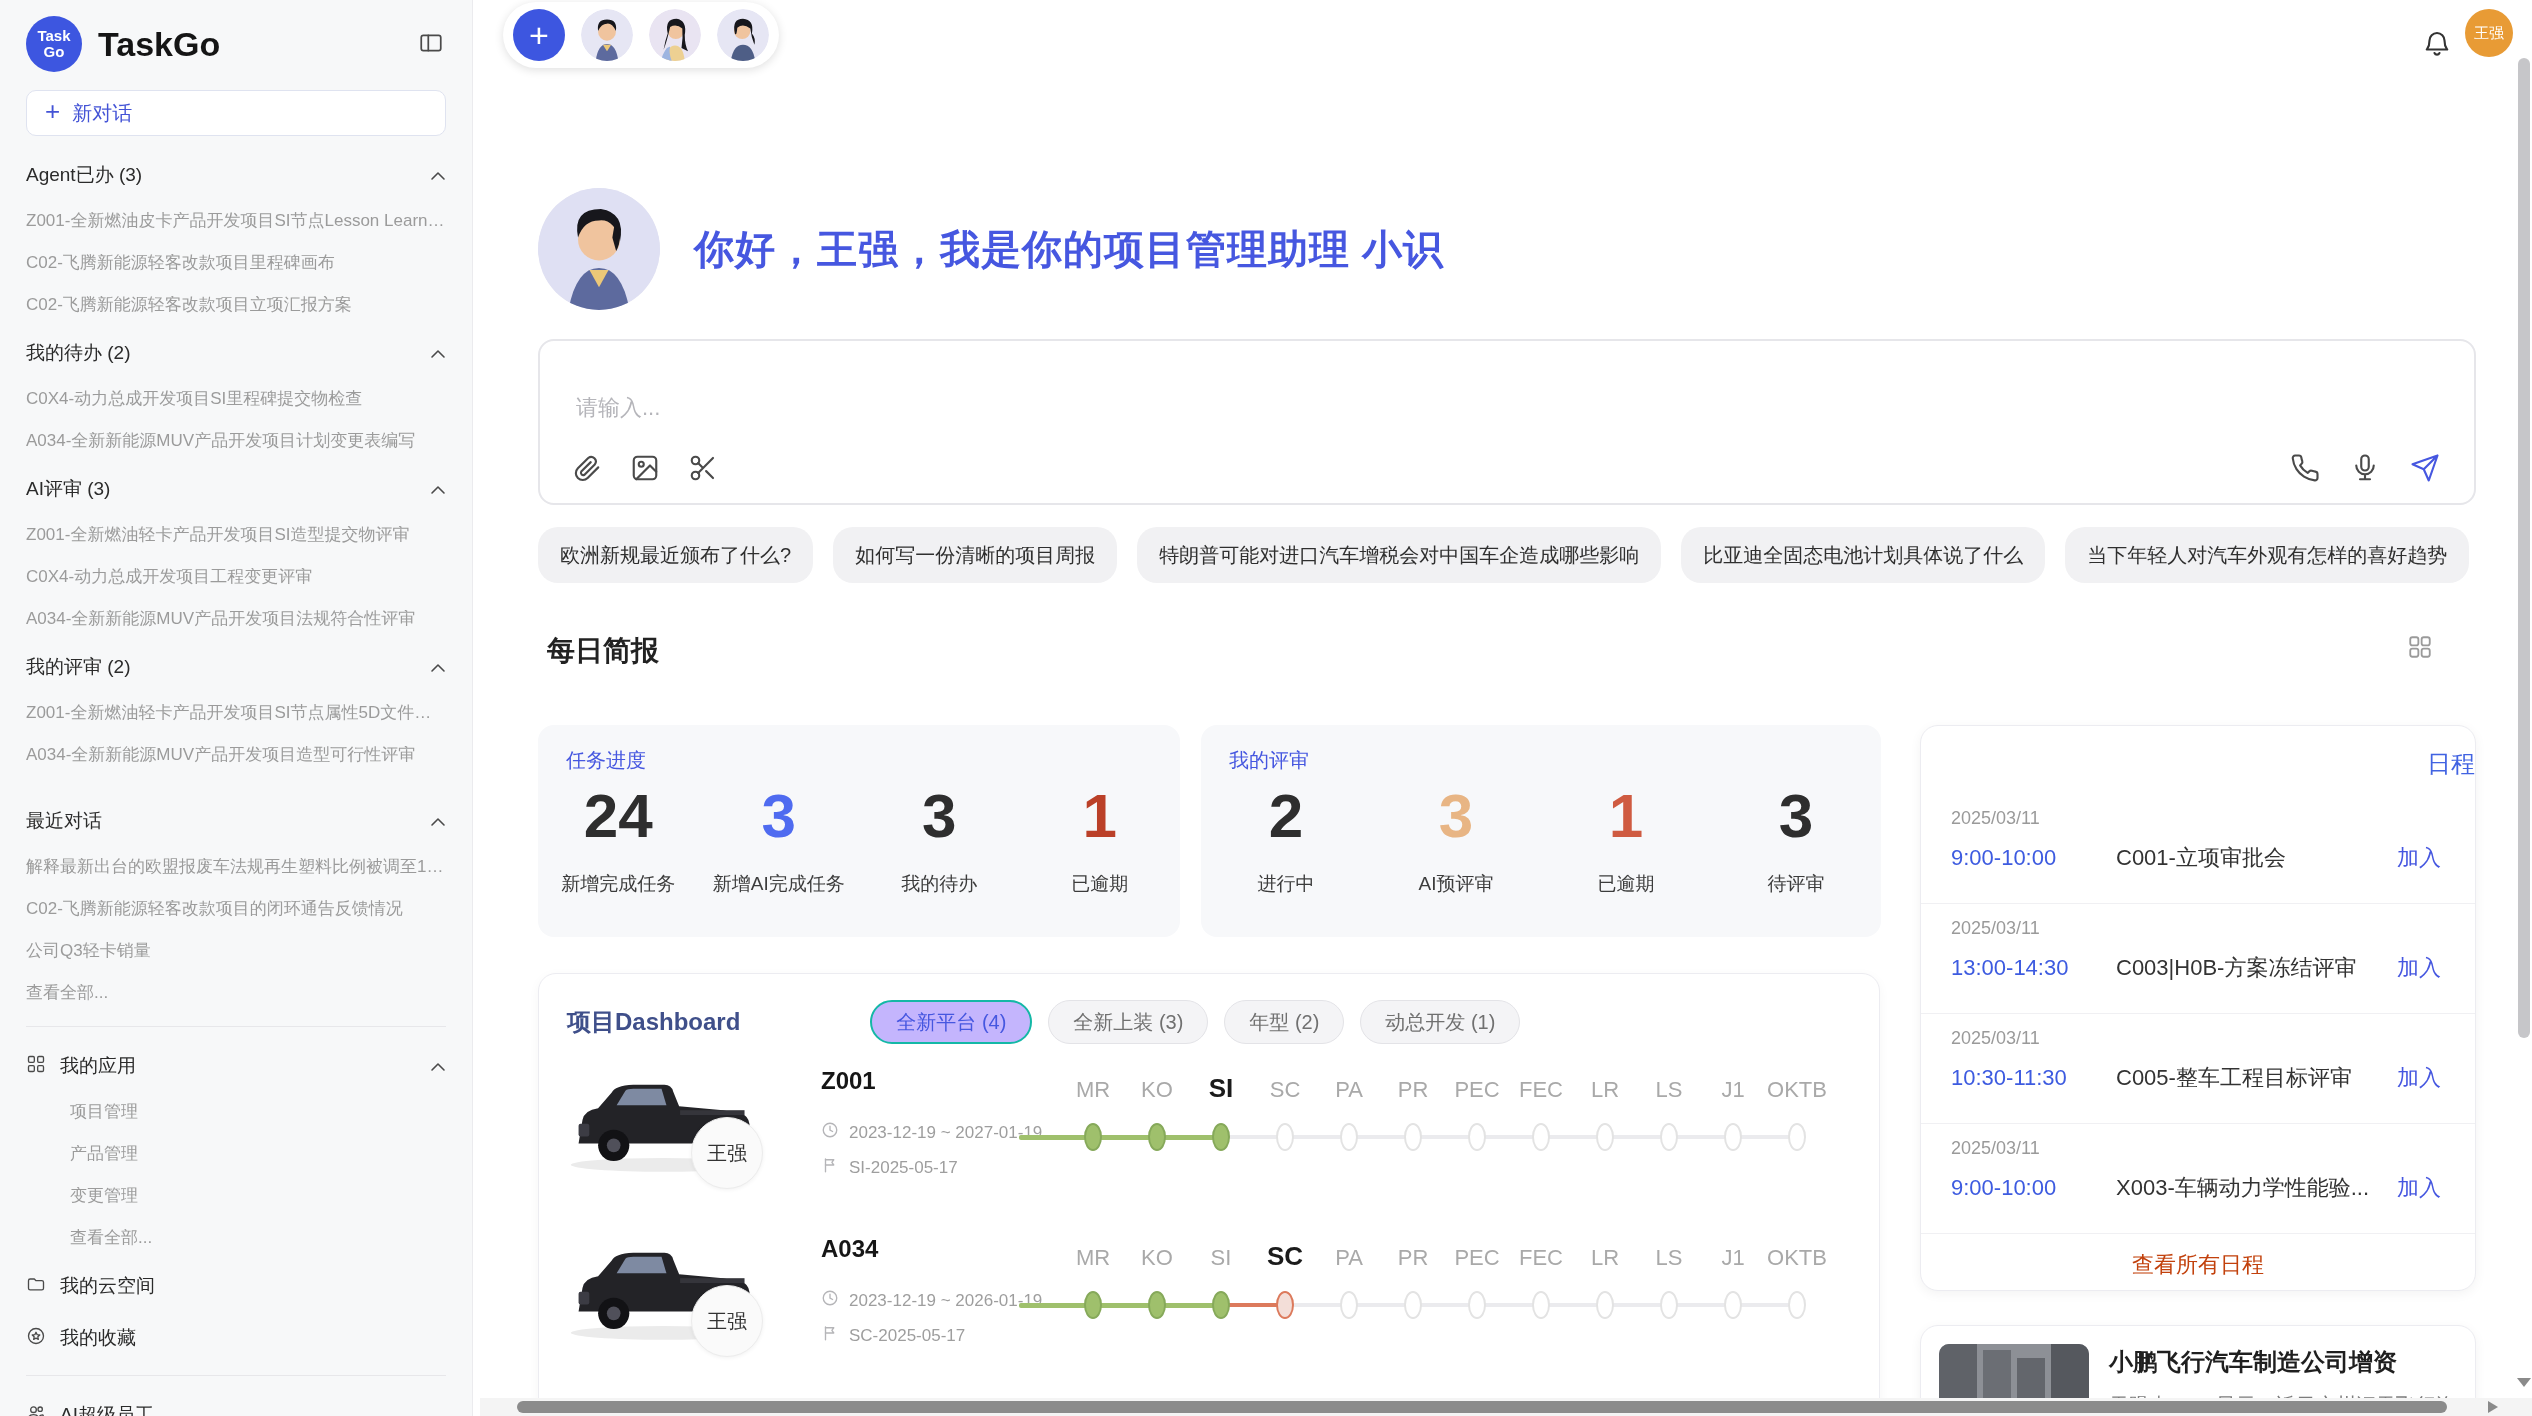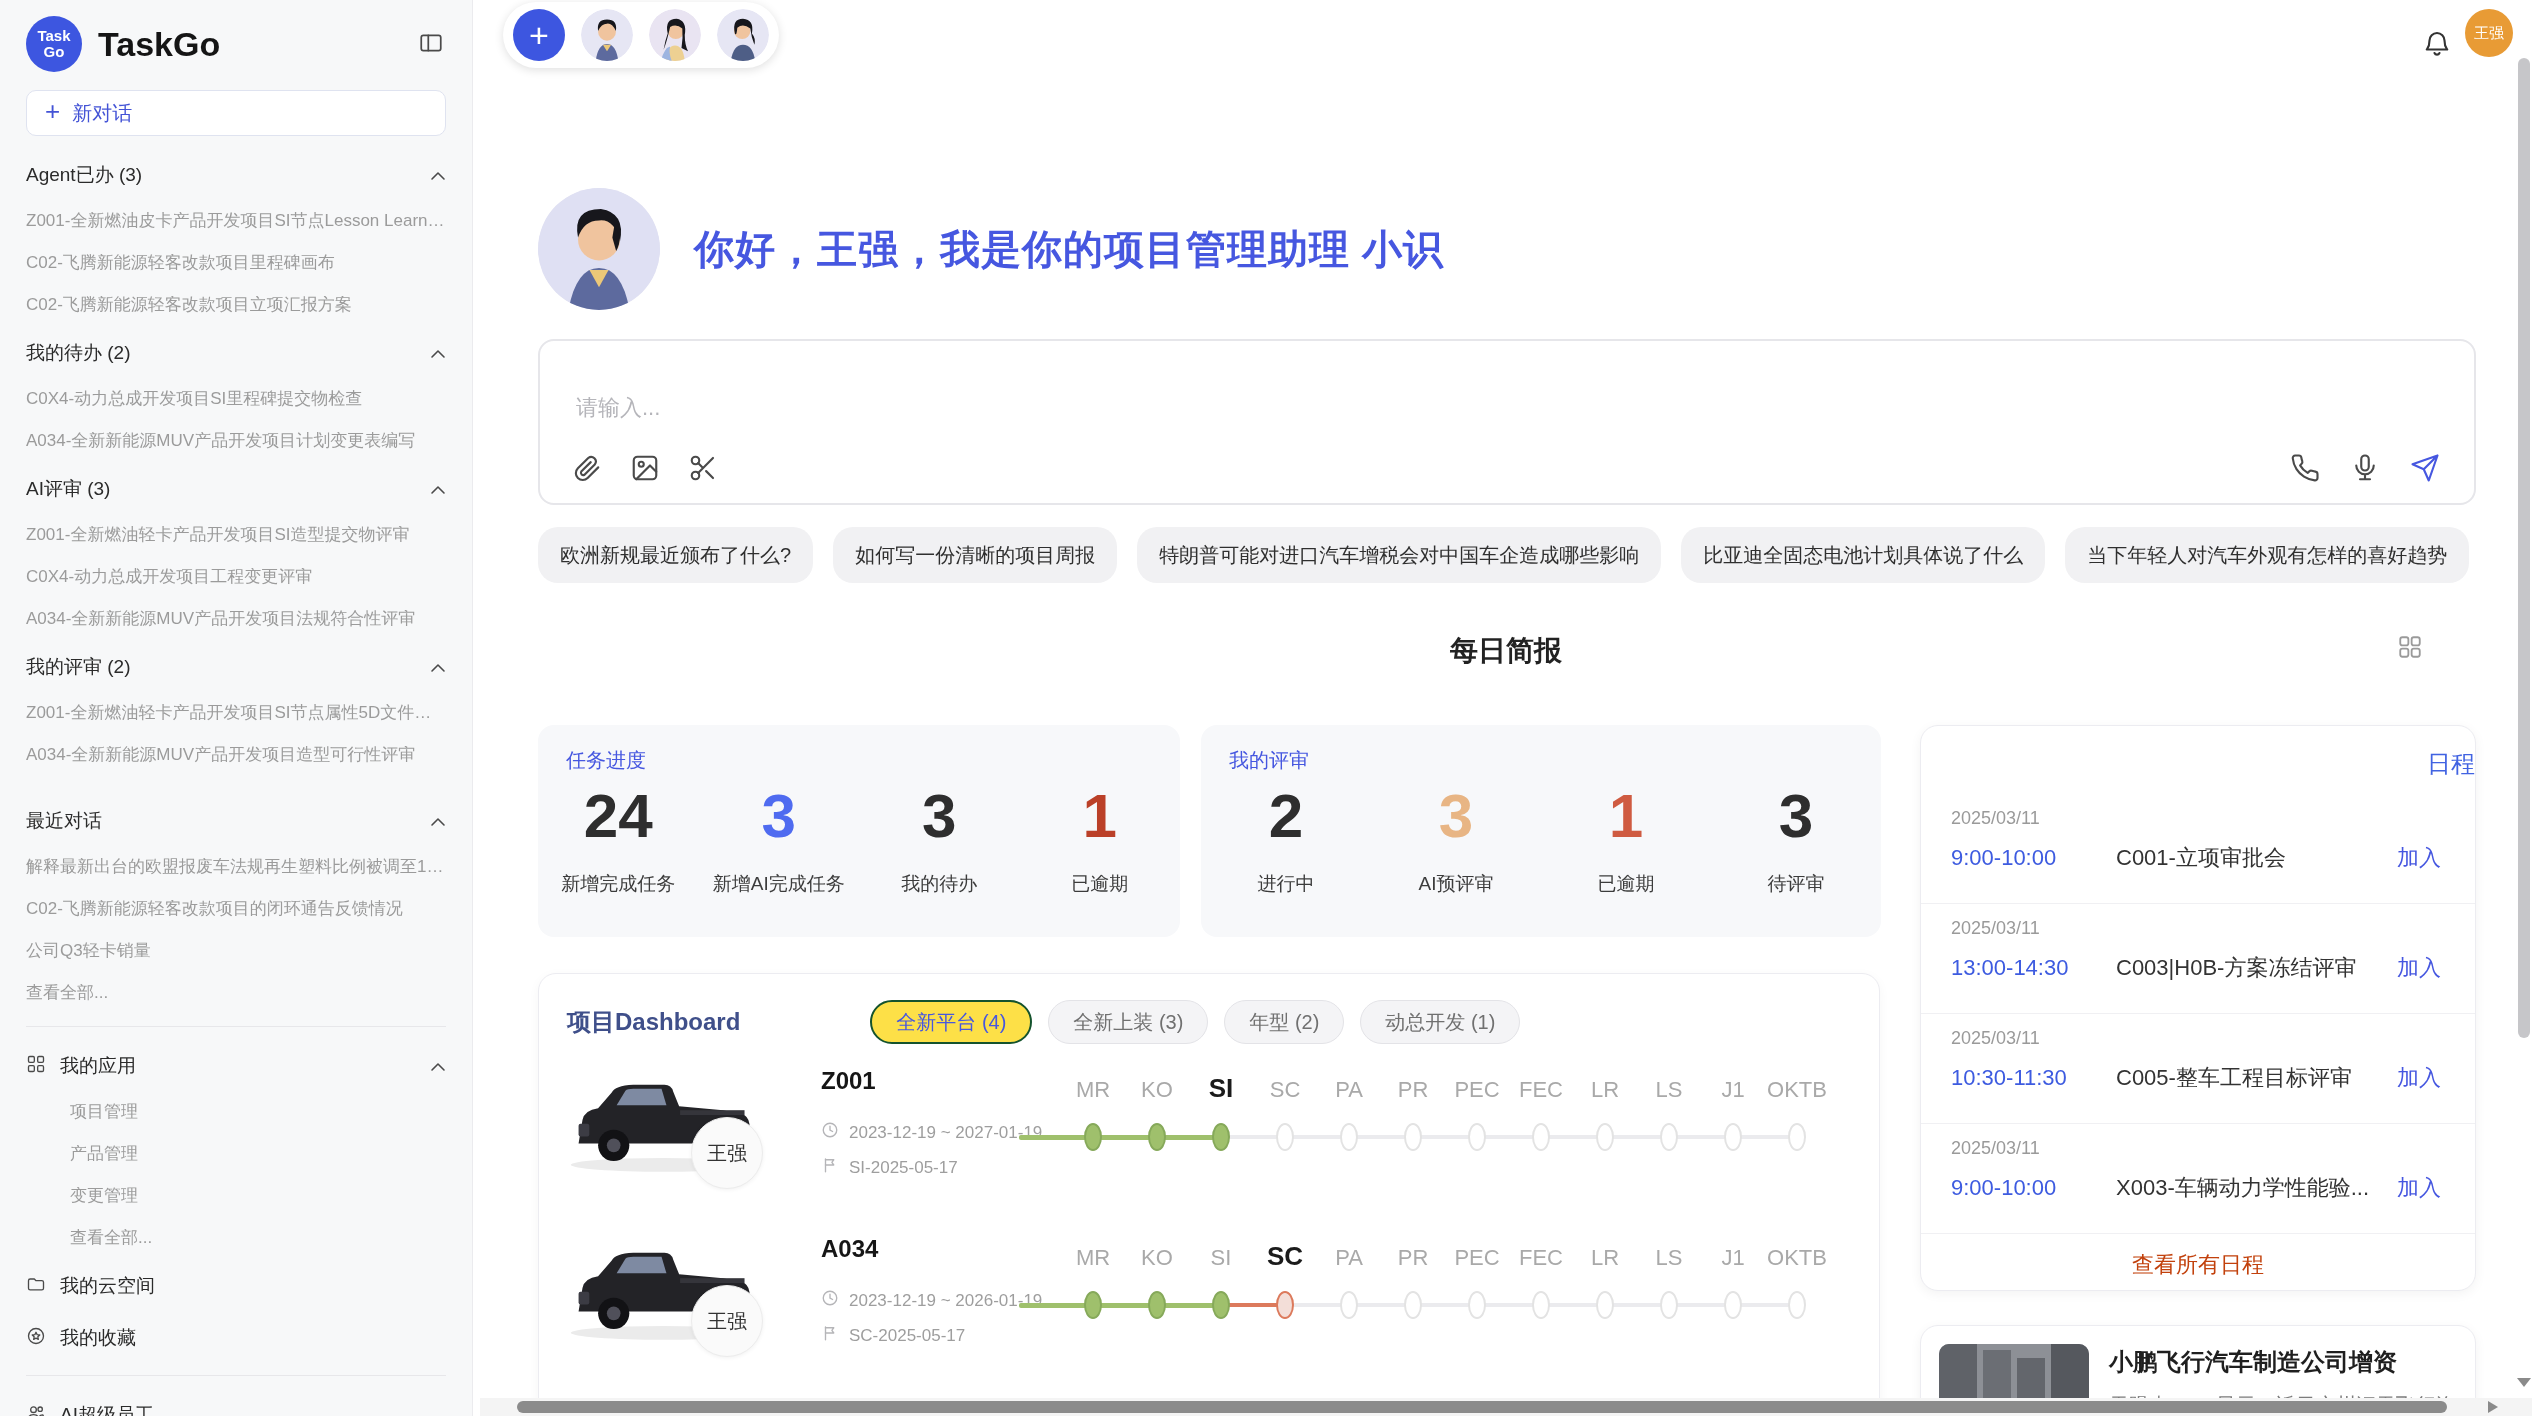--- a/index.html
+++ b/index.html
@@ -52,21 +52,21 @@
                  font-size:22px; color:#333; font-family:inherit; background:transparent; }
   .input-field::placeholder { color:#b5b5ba; }
   .in-icons-left { position:absolute; left:32px; bottom:16px; display:flex; gap:28px; }
   .in-icons-right { position:absolute; right:34px; bottom:16px; display:flex; gap:30px; }
   .in-icons-left svg, .in-icons-right svg { cursor:pointer; }
 
   .chips { position:absolute; left:65px; top:527px; width:1952px; display:flex; gap:20px; }
   .chip { height:56px; line-height:56px; padding:0 22px; background:#f1f1f3; border-radius:20px;
           font-size:20px; color:#2f2f2f; white-space:nowrap; cursor:pointer; }
 
-  .briefing-row { position:absolute; left:64px; top:632px; width:1938px; text-align:center; }
+  .briefing-row { position:absolute; left:74px; top:632px; width:1938px; }
   .briefing-title { font-size:28px; font-weight:bold; color:#222; }
   .briefing-grid { position:absolute; right:52px; top:2px; cursor:pointer; }
 
   .stat-card { position:absolute; top:725px; height:212px; background:#f7f8fa; border-radius:16px; }
   .stat-card.c1 { left:65px; width:642px; }
   .stat-card.c2 { left:728px; width:680px; }
   .stat-title { position:absolute; left:28px; top:22px; font-size:20px; color:#4657e0; }
   .stat-cols { position:absolute; left:0; top:58px; width:100%; display:flex; }
   .stat-col { flex:1; text-align:center; }
   .stat-num { font-size:62px; font-weight:600; line-height:66px; }
@@ -95,21 +95,21 @@
                   white-space:nowrap; overflow:hidden; }
 
   
   .dash-card { position:absolute; left:65px; top:973px; width:1342px; height:480px; background:#fff;
                border:1px solid #ececf1; border-radius:18px; box-shadow:0 3px 12px rgba(0,0,0,.04); overflow:hidden; }
   .dash-head { position:absolute; left:28px; top:26px; display:flex; align-items:center; }
   .dash-title { font-size:24px; color:#3f4f8a; font-weight:bold; }
   .dash-tabs { display:flex; gap:16px; margin-left:130px; }
   .dash-tab { height:44px; line-height:42px; padding:0 24px; border-radius:22px; font-size:20px;
               background:#f4f4f6; border:1px solid #e3e3e7; color:#707070; cursor:pointer; white-space:nowrap; }
-  .dash-tab.active { background:#fde047; border:2px solid #14532d; color:#4657e0; line-height:40px; }
+  .dash-tab.active { background:#c4b5fd; border:2px solid #14b8a6; color:#4657e0; line-height:40px; }
   .proj-row { position:absolute; left:0; width:1342px; height:168px; }
   .truck { position:absolute; left:22px; top:0; width:205px; height:118px; }
   .owner-badge { position:absolute; left:152px; top:58px; width:72px; height:72px; border-radius:50%;
                  background:#fafafa; border:1px solid #ececec; box-shadow:0 1px 4px rgba(0,0,0,.06);
                  display:flex; align-items:center; justify-content:center; font-size:20px; color:#333; }
   .proj-code { position:absolute; left:282px; top:8px; font-size:24px; font-weight:bold; color:#161616; }
   .proj-meta { position:absolute; left:282px; display:flex; align-items:center; gap:10px;
                font-size:17px; color:#9e9e9e; }
   .meta1 { top:62px; } .meta2 { top:97px; }
   .ms-track { position:absolute; left:510px; top:14px; width:800px; height:100px; }

